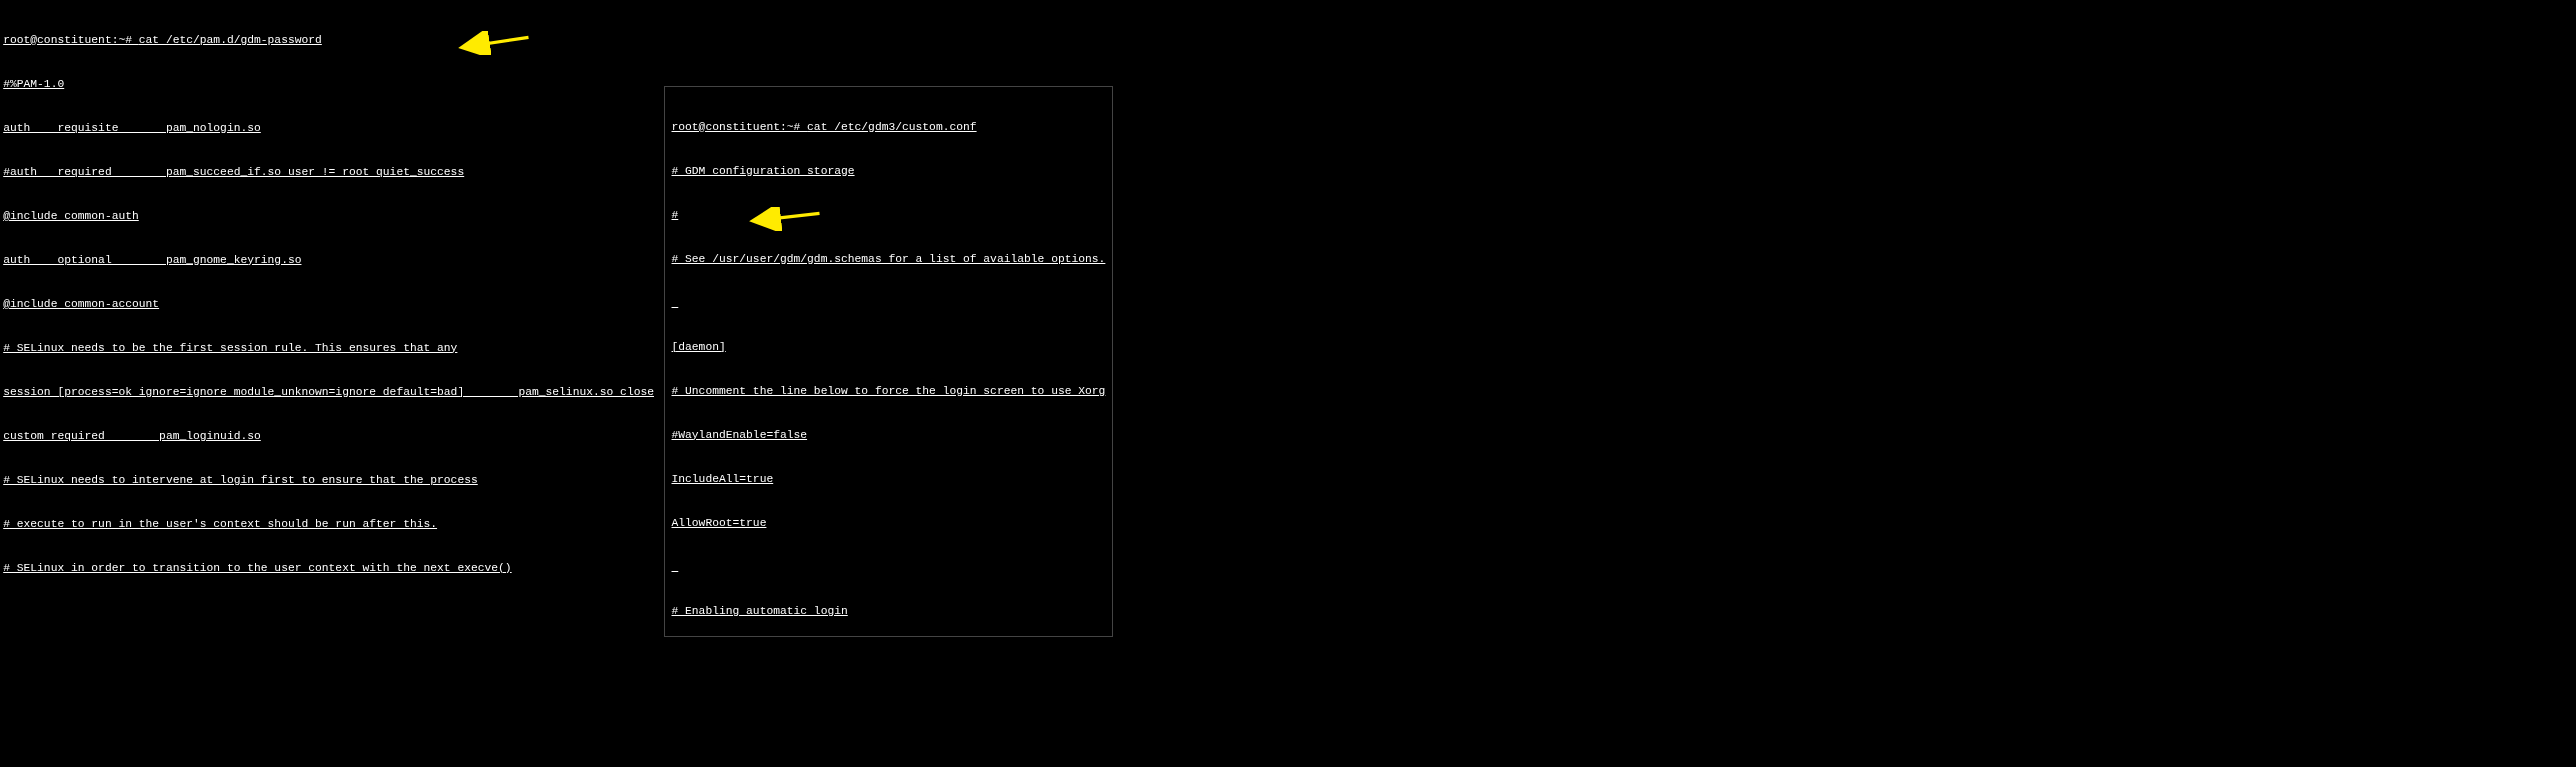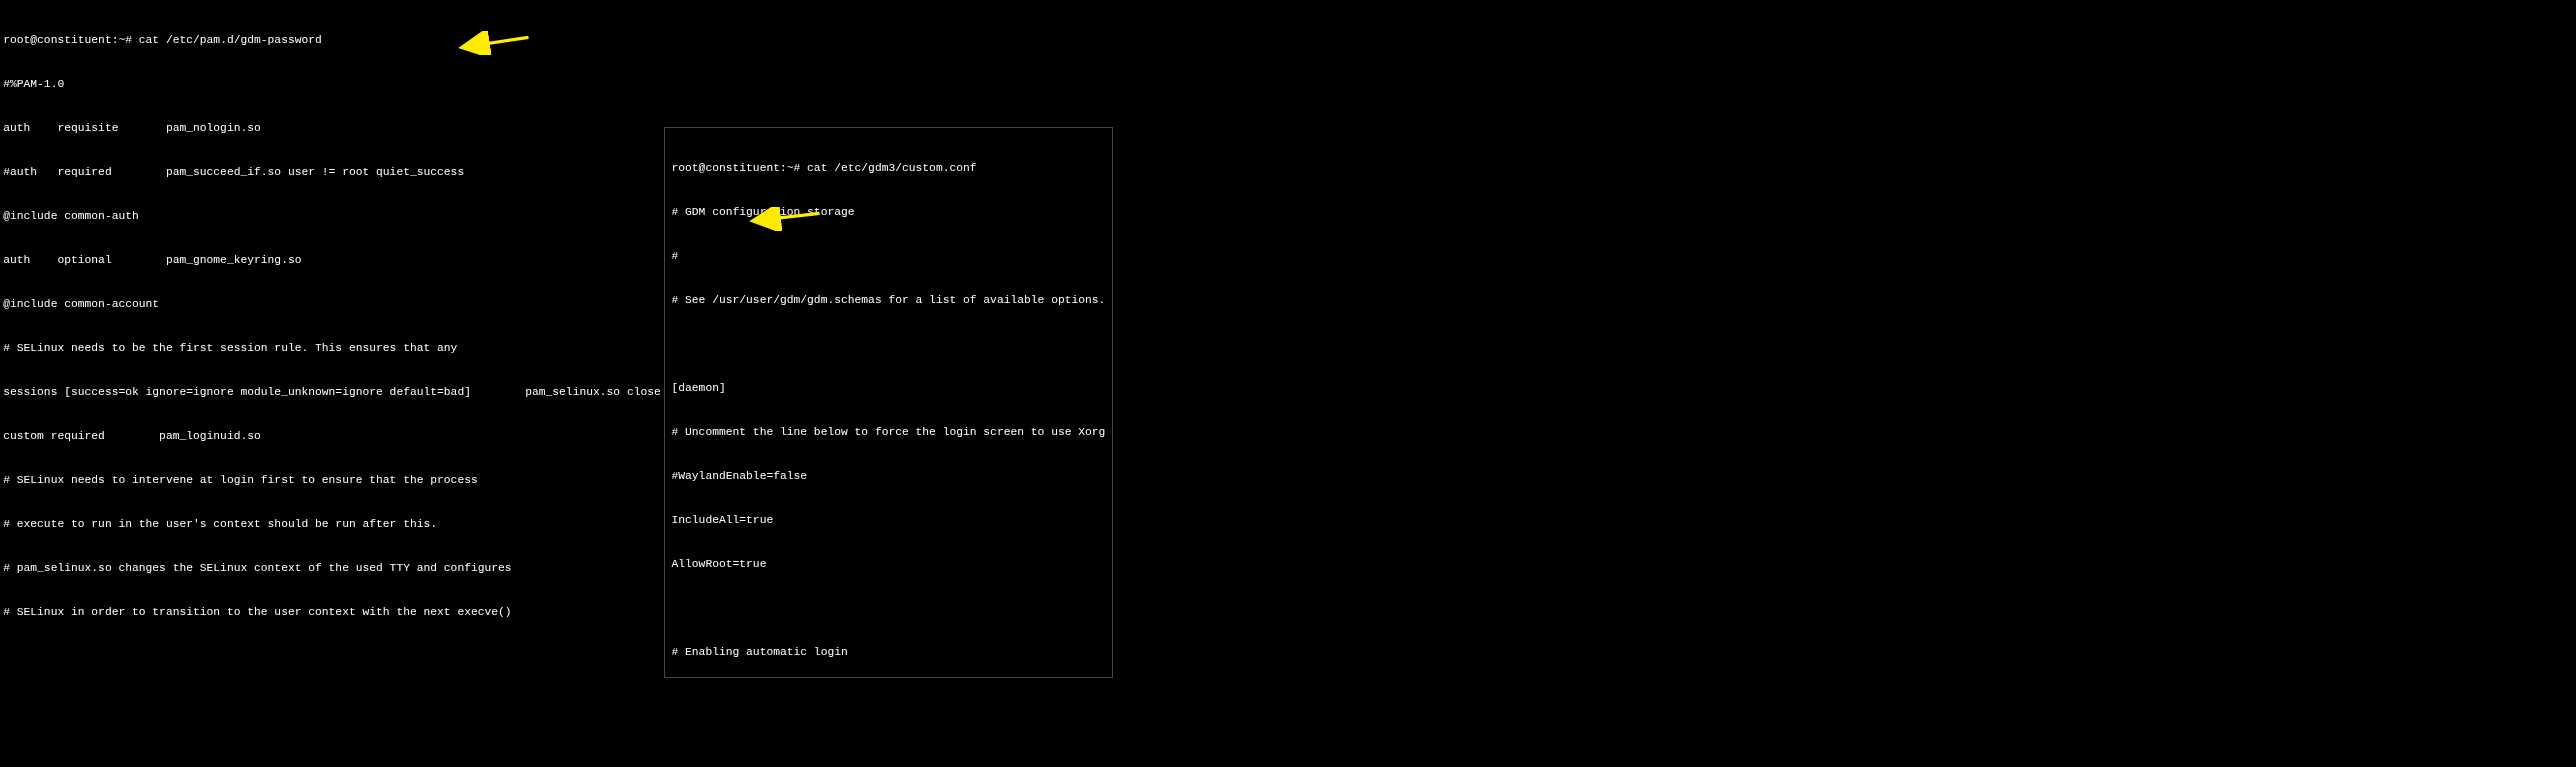--- a/index.html
+++ b/index.html
@@ -25,50 +25,49 @@
       white-space: pre;
     }
     .terminal-right {
       position: absolute;
       top: 86px;
       left: 664px;
       white-space: pre;
       border: 0.8px solid #444;
       padding: 3.2px 6.5px;
       background: #000;
-      margin-top: 41px;
     }
     .arrow {
       position: absolute;
       pointer-events: none;
     }
     .arrow svg {
       display: block;
     }
     .line {
       white-space: pre;
+      text-decoration: underline;
     }
   </style>
 </head>
 <body>
 
 <div class="terminal-left">
   <div class="line"><span>root@constituent:~# </span><span>cat /etc/pam.d/gdm-password</span></div>
   <div class="line">#%PAM-1.0</div>
   <div class="line">auth    requisite       pam_nologin.so</div>
   <div class="line">#auth   required        pam_succeed_if.so user != root quiet_success</div>
   <div class="line">@include common-auth</div>
   <div class="line">auth    optional        pam_gnome_keyring.so</div>
   <div class="line">@include common-account</div>
   <div class="line"># SELinux needs to be the first session rule. This ensures that any</div>
-  <div class="line">sessions [success=ok ignore=ignore module_unknown=ignore default=bad]        pam_selinux.so close</div>
+  <div class="line">session [process=ok ignore=ignore module_unknown=ignore default=bad]        pam_selinux.so close</div>
   <div class="line">custom required        pam_loginuid.so</div>
   <div class="line"># SELinux needs to intervene at login first to ensure that the process</div>
   <div class="line"># execute to run in the user's context should be run after this.</div>
-  <div class="line"># pam_selinux.so changes the SELinux context of the used TTY and configures</div>
   <div class="line"># SELinux in order to transition to the user context with the next execve()</div>
   
   
   
   
   
   
   
   
   

